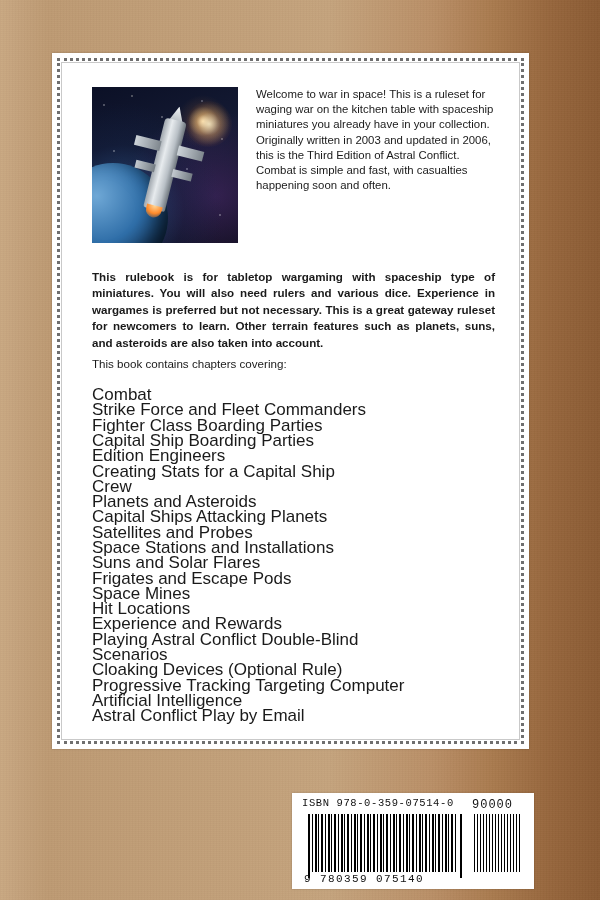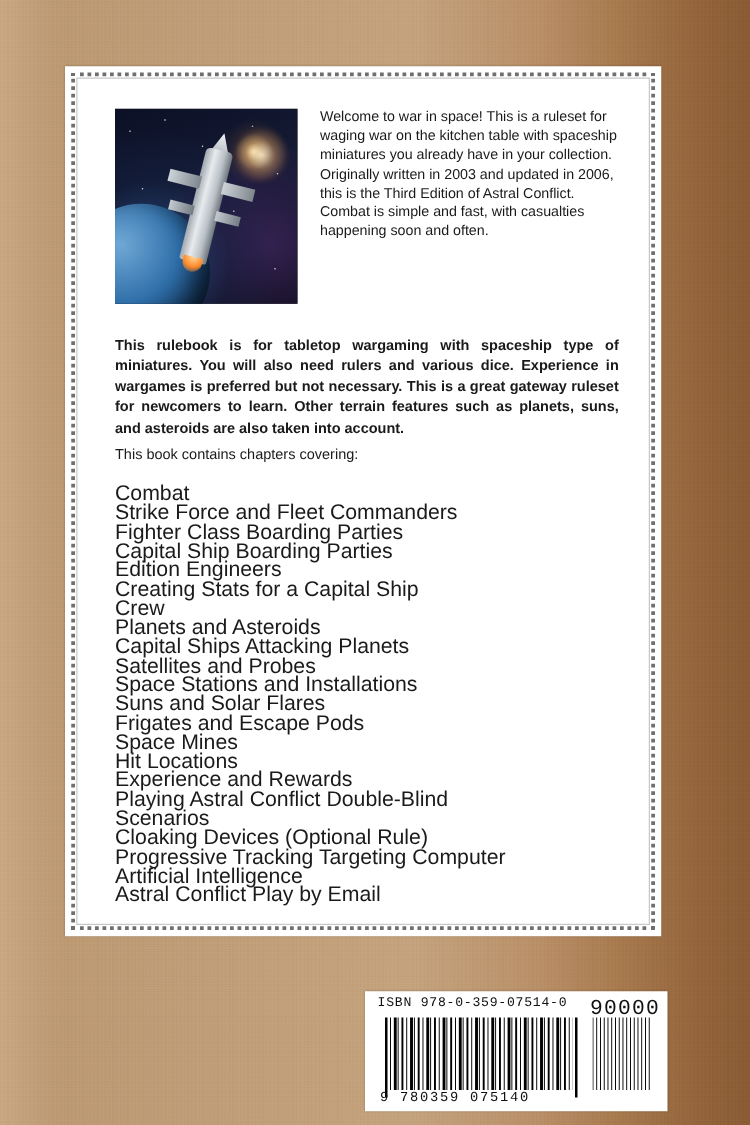--- a/index.html
+++ b/index.html
@@ -267,21 +267,21 @@
     background-repeat: repeat-x;
     background-size: 9px 100%;
     background-image:
       linear-gradient(90deg, #000 0 1px, #fff 1px 3px, #000 3px 4px, #fff 4px 6px, #000 6px 7px, #fff 7px 9px);
   }
   .addon-digits {
     position: absolute;
     left: 180px;
     top: 5px;
     font-family: "Liberation Mono", monospace;
-    font-size: 17px;
+    font-size: 12px;
     letter-spacing: 1px;
     color: #111;
   }
   .barcode-digits {
     position: absolute;
     left: 12px;
     top: 80px;
     font-family: "Liberation Mono", monospace;
     font-size: 11px;
     letter-spacing: 1.4px;

